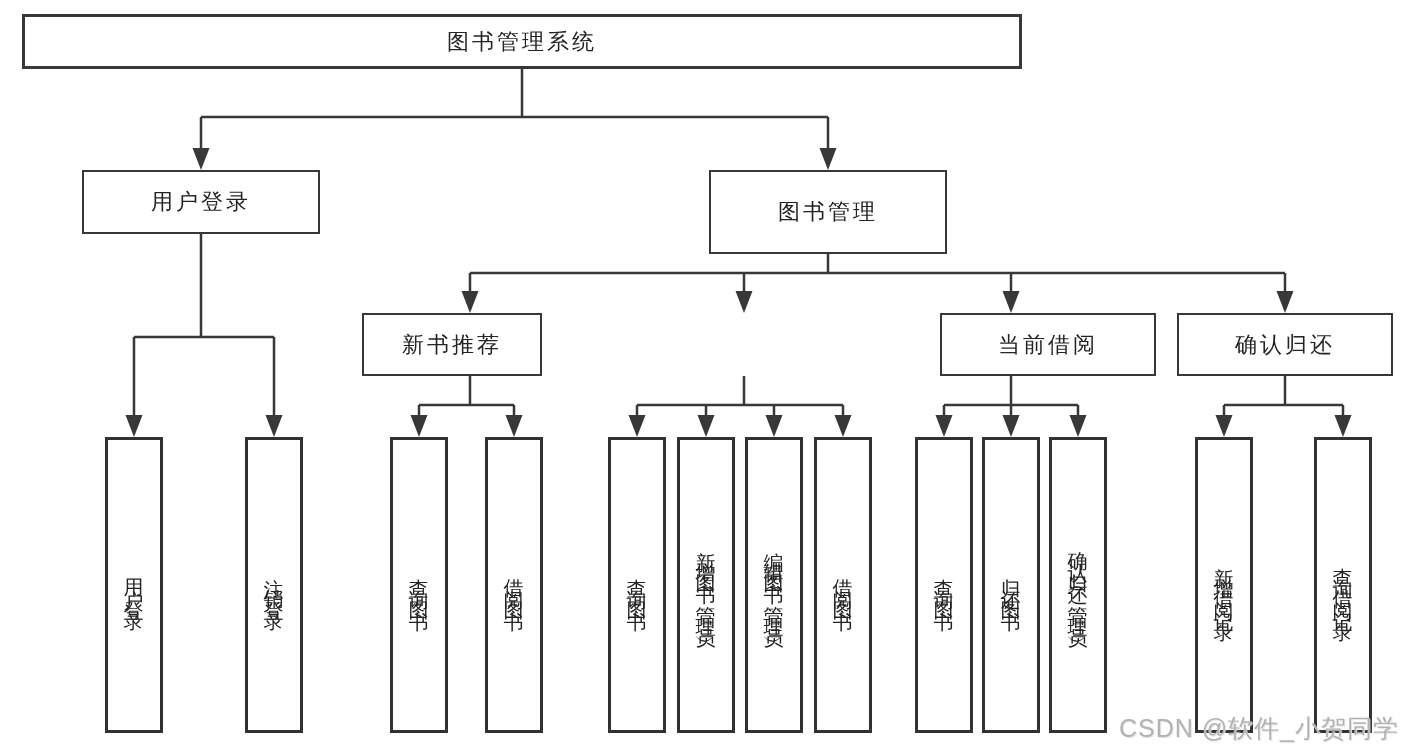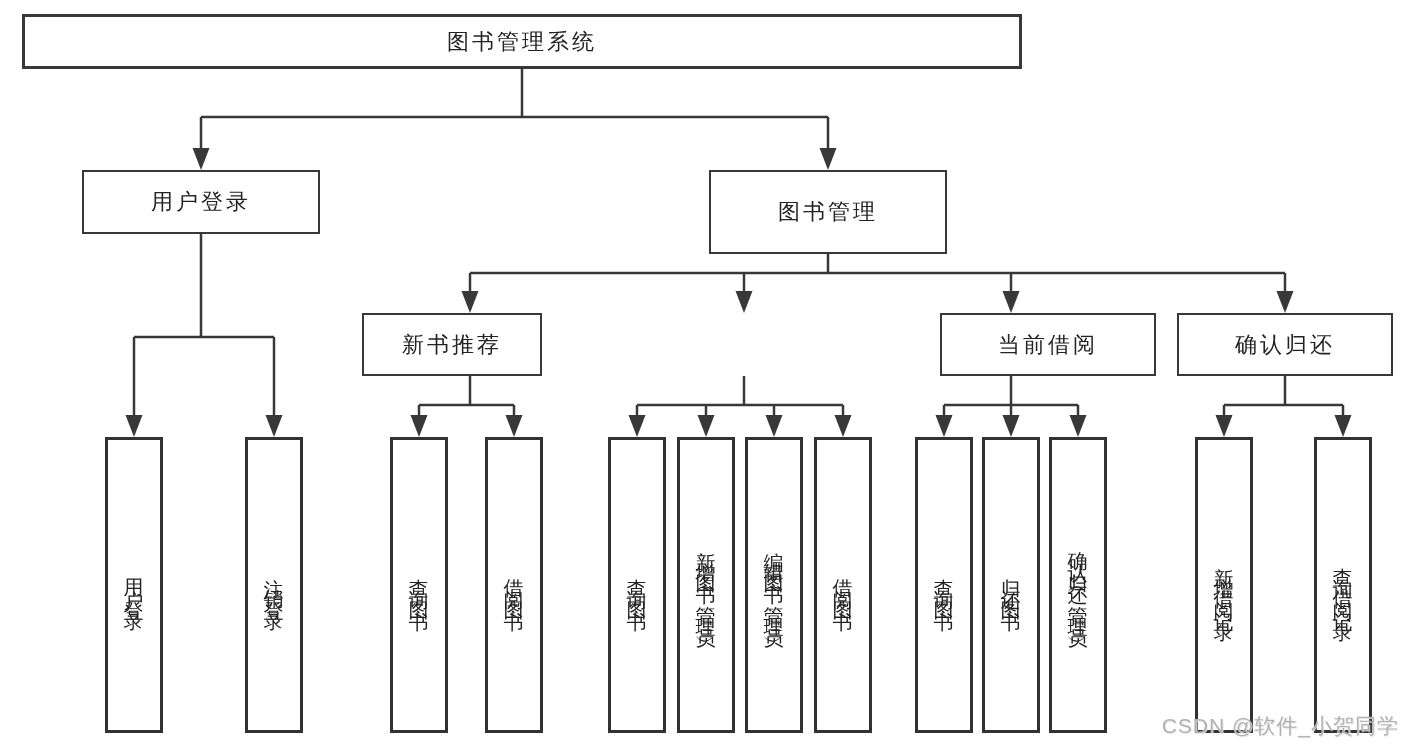--- a/index.html
+++ b/index.html
@@ -47,21 +47,21 @@
     letter-spacing: 11px;
     line-height: 1;
     white-space: nowrap;
   }
   .h-label { white-space: nowrap; }
   .watermark {
     position: absolute;
     top: 712px;
     right: 6px;
     z-index: 3;
-    font-size: 21px;
+    font-size: 25px;
     letter-spacing: 1px;
     color: #b2b2b4;
     text-shadow: 1px 1px 1px #e3e3e3;
     white-space: nowrap;
   }
 </style>
 </head>
 <body>
 
 <div class="canvas">

